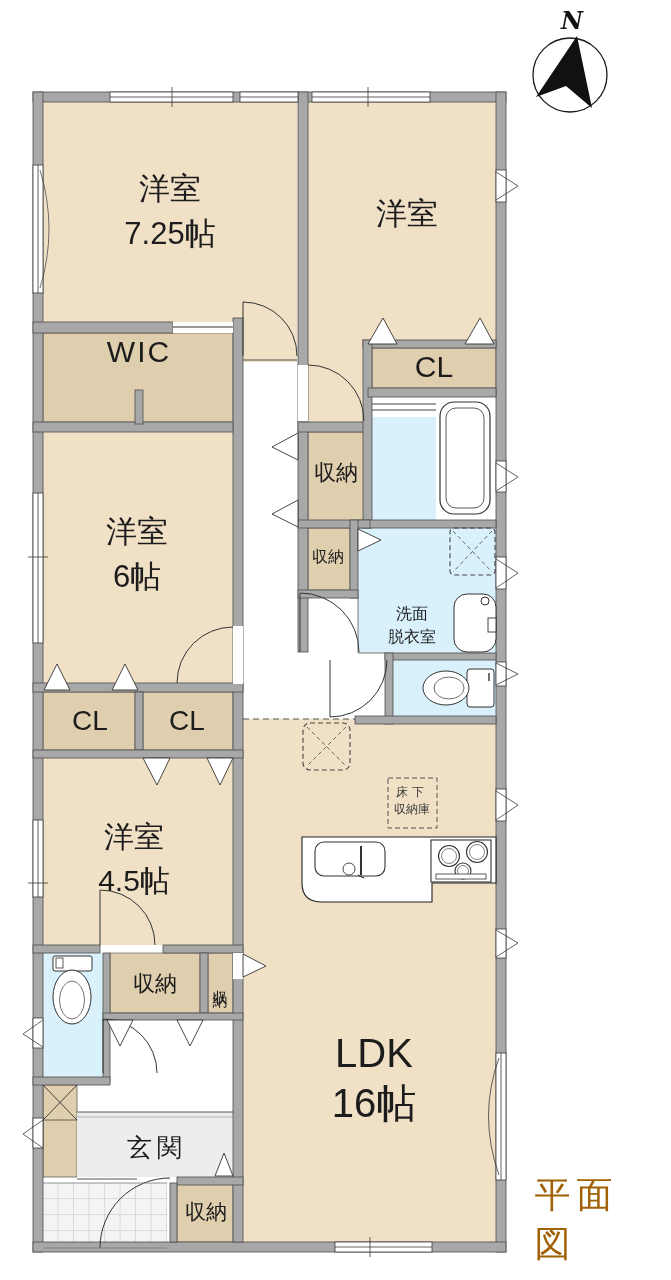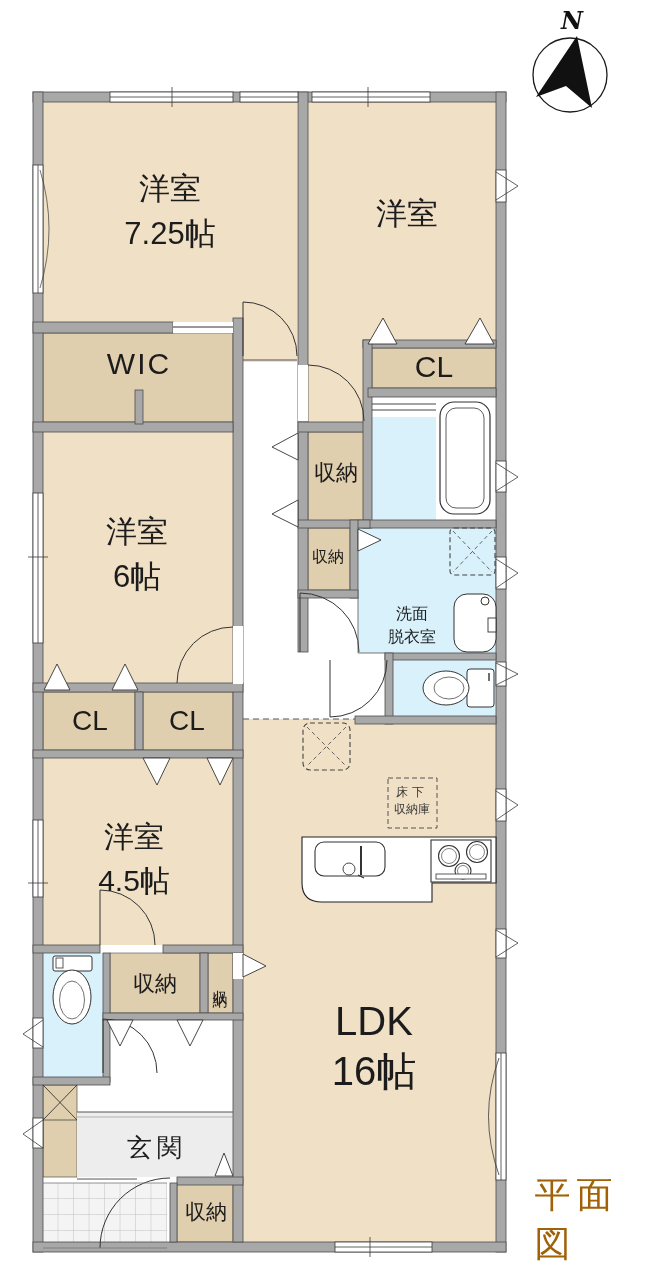--- a/index.html
+++ b/index.html
@@ -264,21 +264,21 @@
 
 <div class="lbl" style="left:170px;top:212px;font-size:31px;">
   <div>洋室</div>
   <div>7.25帖</div>
 </div>
 
 <div class="lbl" style="left:407px;top:214px;font-size:31px;">
   <div>洋室</div>
 </div>
 
-<div class="lbl" style="left:139px;top:364px;font-size:30px;letter-spacing:2px;text-align:center;">WIC</div>
+<div class="lbl" style="left:139px;top:352px;font-size:30px;letter-spacing:2px;text-align:center;">WIC</div>
 
 <div class="lbl" style="left:137px;top:555px;font-size:31px;">
   <div>洋室</div>
   <div>6帖</div>
 </div>
 
 <div class="lbl" style="left:434px;top:367px;font-size:30px;">CL</div>
 
 <div class="lb l lbl" style="left:336px;top:473px;font-size:22px;">収納</div>
 
@@ -291,21 +291,21 @@
 
 <div class="lbl" style="left:90px;top:721px;font-size:28px;">CL</div>
 
 <div class="lbl" style="left:187px;top:721px;font-size:28px;">CL</div>
 
 <div class="lbl" style="left:134px;top:858px;font-size:30px;">
   <div>洋室</div>
   <div>4.5帖</div>
 </div>
 
-<div class="lbl" style="left:374px;top:1046px;font-size:40px;line-height:1.25;">
+<div class="lbl" style="left:374px;top:1078px;font-size:40px;line-height:1.25;">
   <div>LDK</div>
   <div>16帖</div>
 </div>
 
 <div class="lbl" style="left:412px;top:801px;font-size:12px;line-height:1.4;color:#3a3a3a;">
   <div style="letter-spacing:4px;">床下</div>
   <div>収納庫</div>
 </div>
 
 <div class="lbl" style="left:155px;top:984px;font-size:22px;">収納</div>

